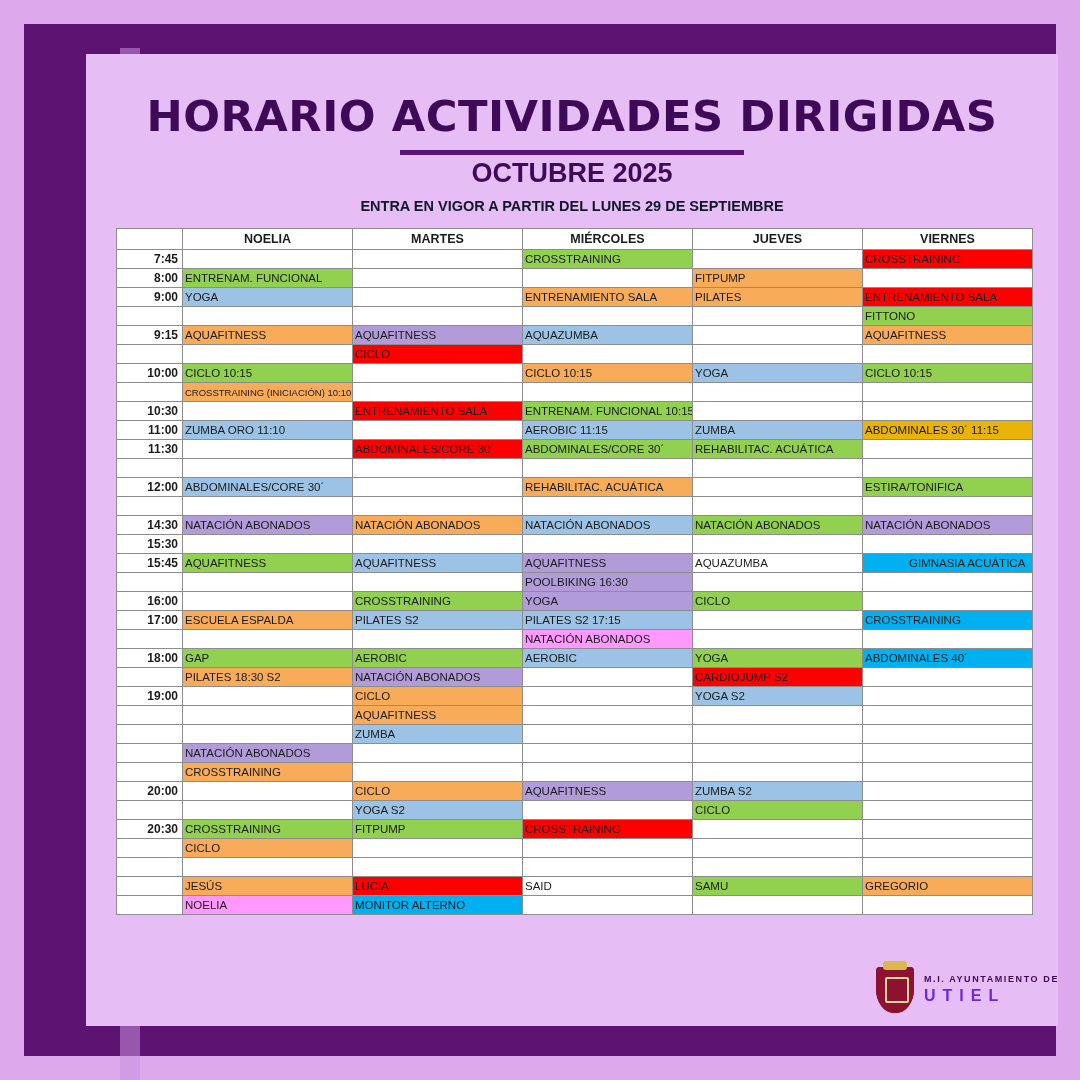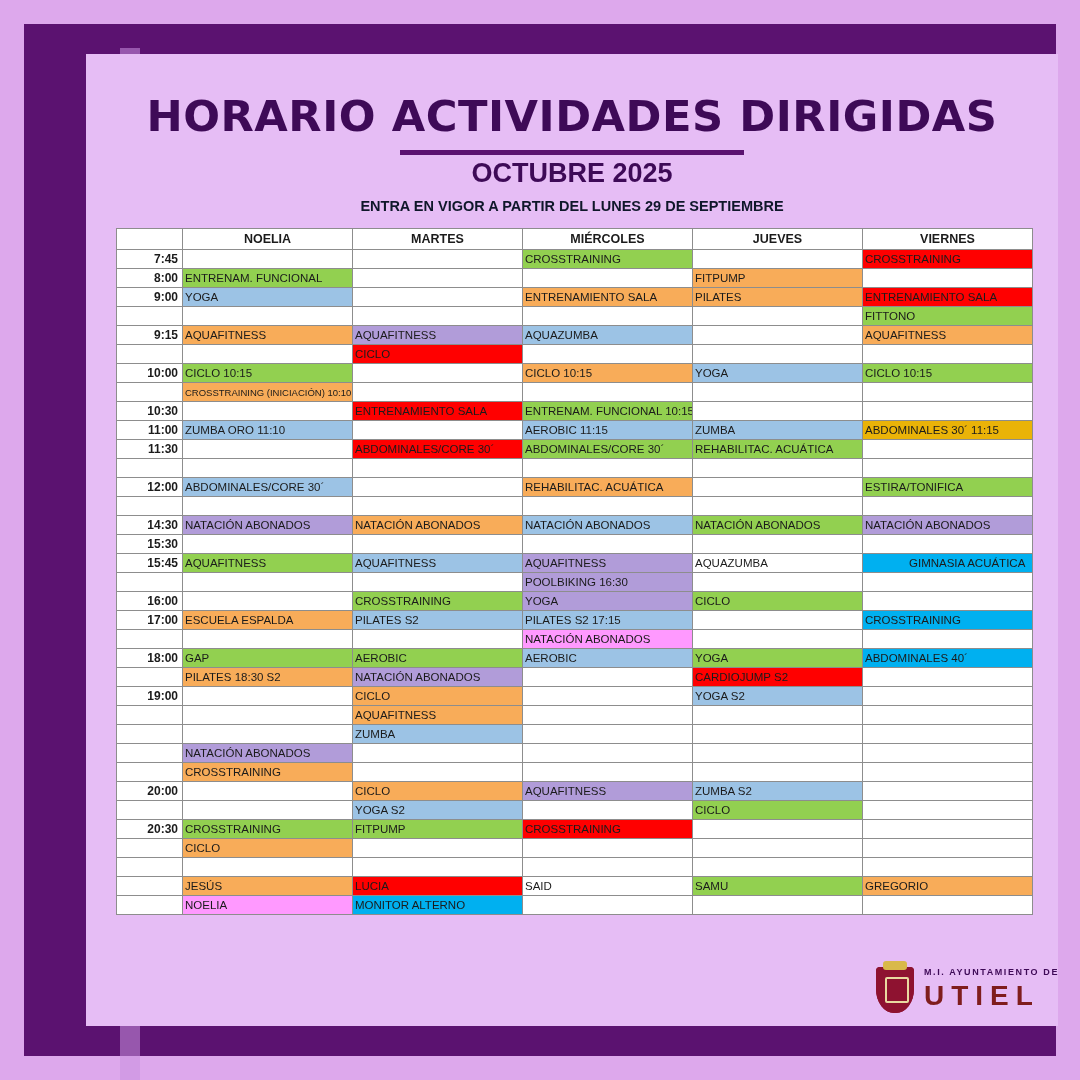--- a/index.html
+++ b/index.html
@@ -87,21 +87,21 @@
   #shield:before{
     content:"";position:absolute;left:7px;top:-6px;width:24px;height:9px;
     background:#d9b94a;border-radius:3px;
   }
   #shield:after{
     content:"";position:absolute;left:9px;top:10px;width:20px;height:22px;
     border:2px solid #e9d9a0;border-radius:2px;
   }
   .logo-text{line-height:1.25;}
   .logo-l1{font-size:9px;letter-spacing:1.6px;color:#3e0a57;font-weight:bold;}
-  .logo-l2{font-size:28px;letter-spacing:7px;color:#7f1d1d;font-weight:bold;}
+  .logo-l2{font-size:16px;letter-spacing:7px;color:#6d28d9;font-weight:bold;}
 </style>
 </head>
 <body>
 
 <div id="frame">
   <div id="band"></div>
   <div id="inner">
 
     <div id="title">HORARIO ACTIVIDADES DIRIGIDAS</div>
     <div id="rule"></div>

